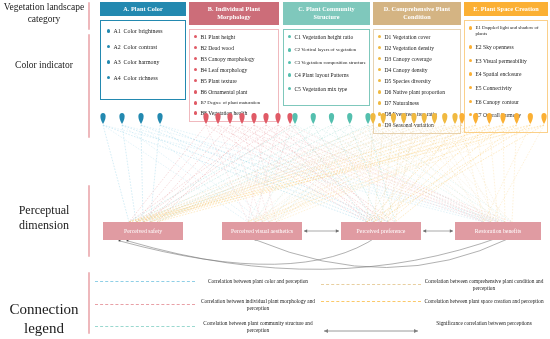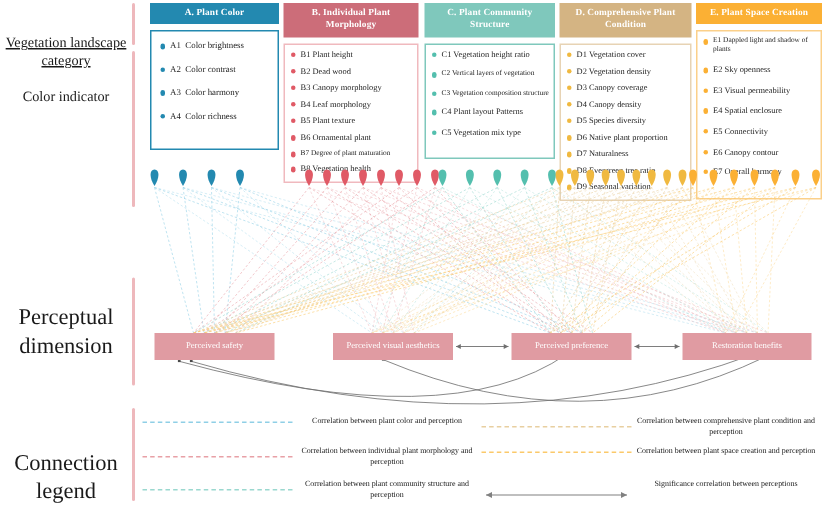--- a/index.html
+++ b/index.html
@@ -9,23 +9,23 @@
     overflow:hidden;position:relative;
   }
   #root{position:relative;width:550px;height:339px;}
 
   
   .rowlabel{
     position:absolute;text-align:center;color:#1a1a1a;
     font-family:"Liberation Serif", serif;
     line-height:1.25;
   }
-  #lbl-category{left:2px;top:24px;width:84px;font-size:9.5px;text-decoration:underline;}
+  #lbl-category{left:2px;top:2px;width:84px;font-size:9.5px;}
   #lbl-indicator{left:2px;top:60px;width:84px;font-size:9.5px;}
-  #lbl-perceptual{left:0px;top:203px;width:88px;font-size:15px;}
+  #lbl-perceptual{left:0px;top:203px;width:88px;font-size:12px;}
   #lbl-legend{left:2px;top:300px;width:84px;font-size:15px;}
 
   .divider{position:absolute;width:2px;background:#eeb8bc;border-radius:1px;}
   #div-1{left:88px;top:2px;height:28px;}
   #div-2{left:88px;top:34px;height:104px;}
   #div-3{left:88px;top:185px;height:72px;}
   #div-4{left:88px;top:272px;height:62px;}
 
   
   .col{position:absolute;top:2px;}

